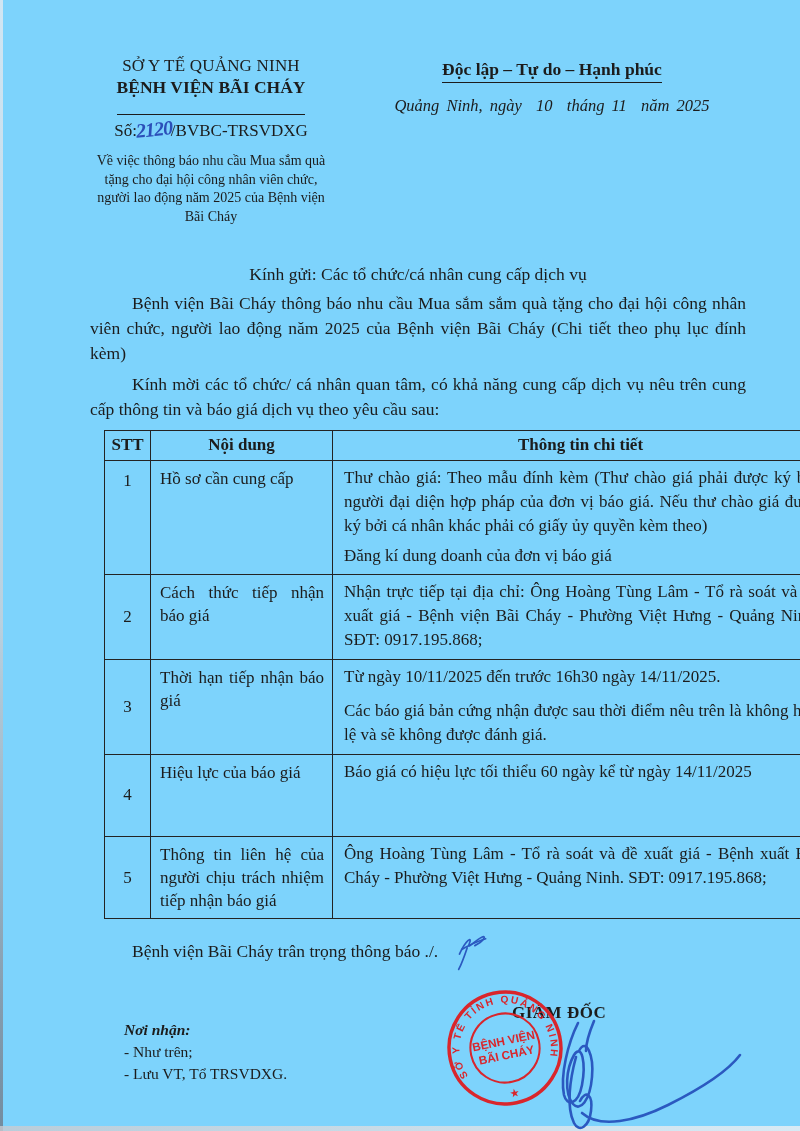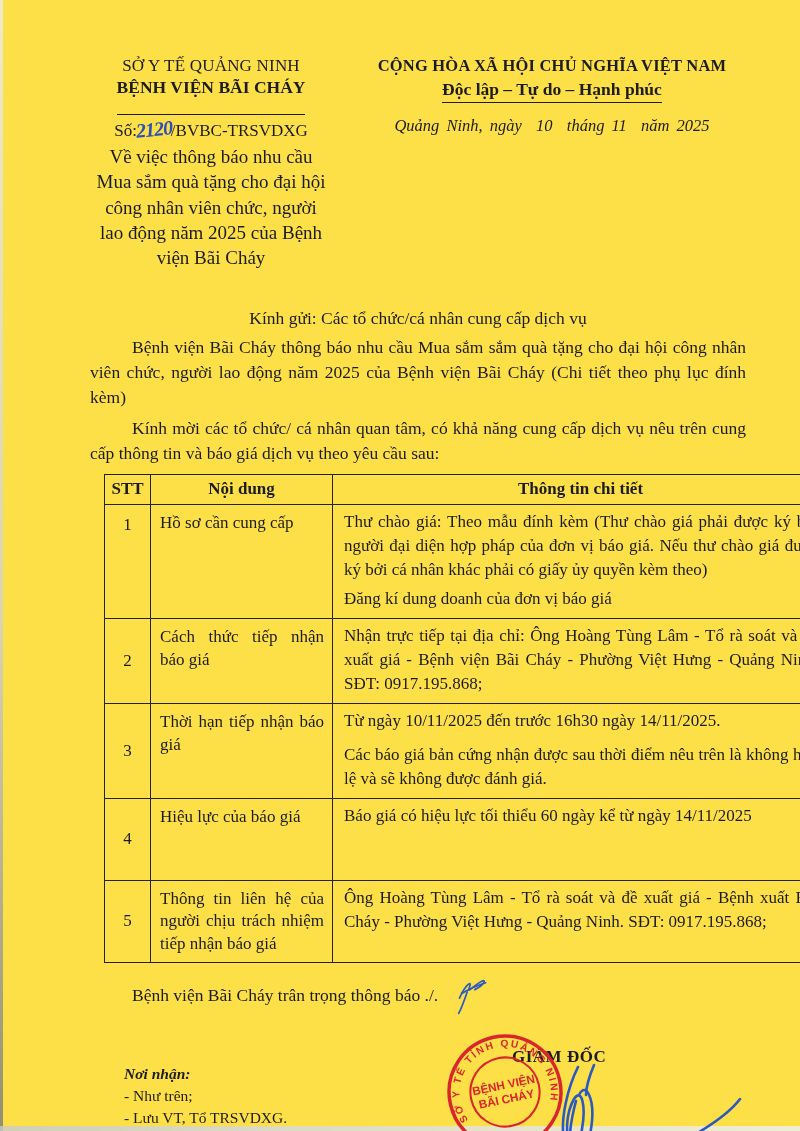--- a/index.html
+++ b/index.html
@@ -6,21 +6,21 @@
   html, body { width: 800px; }
   body {
     font-family: "Liberation Serif", "DejaVu Serif", serif;
     background: #ffffff;
     color: #1c1c1c;
   }
   .page {
     position: relative;
     width: 800px;
     height: 1131px;
-    background: #fde047;
+    background: #7dd3fc;
     overflow: hidden;
   }
   .scan-edge-left {
     position: absolute; left: 0; top: 0; width: 3px; height: 100%;
     background: linear-gradient(to bottom, #ececf0 0%, #cdd0d6 55%, #6f7480 100%);
     opacity: .75;
   }
   .scan-edge-bottom {
     position: absolute; left: 0; bottom: 0; width: 100%; height: 5px;
     background: linear-gradient(to right, #c8cbd1, #e4e6ea 70%, #eef0f3);
@@ -35,21 +35,21 @@
   .hdr-left .org-name {
     display: inline-block; font-size: 17.5px; font-weight: bold;
     border-bottom: 1.6px solid #1c1c1c; padding-bottom: 16px; margin-top: 1px;
   }
   .doc-no { font-size: 17px; margin-top: 3px; white-space: nowrap; }
   .doc-no .hand {
     color: #2b4fb8; font-weight: bold; font-style: italic;
     font-size: 20px; display: inline-block; transform: rotate(-6deg);
     letter-spacing: -1px; margin: 0 -1px;
   }
-  .subject { width: 232px; margin: 3px auto 0; font-size: 19px; line-height: 1.33; }
+  .subject { width: 232px; margin: 11px auto 0; font-size: 14px; line-height: 1.33; }
   .hdr-right { width: 420px; margin-left: auto; text-align: center; flex: none; }
   .hdr-right .nat1 { font-size: 16.5px; font-weight: bold; letter-spacing: .2px; }
   .hdr-right .nat2 {
     display: inline-block; font-size: 17.5px; font-weight: bold;
     border-bottom: 1.6px solid #1c1c1c; padding-bottom: 2px; margin-top: 3px;
   }
   .hdr-right .dateline {
     margin-top: 13px; font-style: italic; font-size: 16.5px;
     white-space: pre; word-spacing: 3px;
   }
@@ -106,21 +106,20 @@
   <div class="content">
 
     <div class="hdr">
       <div class="hdr-left">
         <div class="org-sup">SỞ Y TẾ QUẢNG NINH</div>
         <div><span class="org-name">BỆNH VIỆN BÃI CHÁY</span></div>
         <div class="doc-no"><span>Số:</span><span class="hand">2120</span><span>/BVBC-TRSVDXG</span></div>
         <div class="subject">Về việc thông báo nhu cầu Mua sắm quà tặng cho đại hội công nhân viên chức, người lao động năm 2025 của Bệnh viện Bãi Cháy</div>
       </div>
       <div class="hdr-right">
-        <div class="nat1">CỘNG HÒA XÃ HỘI CHỦ NGHĨA VIỆT NAM</div>
         <div><span class="nat2">Độc lập – Tự do – Hạnh phúc</span></div>
         <div class="dateline">Quảng Ninh, ngày  10  tháng 11  năm 2025</div>
       </div>
     </div>
 
     <div class="salutation">Kính gửi: Các tổ chức/cá nhân cung cấp dịch vụ</div>
     <div class="para">Bệnh viện Bãi Cháy thông báo nhu cầu Mua sắm sắm quà tặng cho đại hội công nhân viên chức, người lao động năm 2025 của Bệnh viện Bãi Cháy (Chi tiết theo phụ lục đính kèm)</div>
     <div class="para">Kính mời các tổ chức/ cá nhân quan tâm, có khả năng cung cấp dịch vụ nêu trên cung cấp thông tin và báo giá dịch vụ theo yêu cầu sau:</div>
 
     <table class="req">

